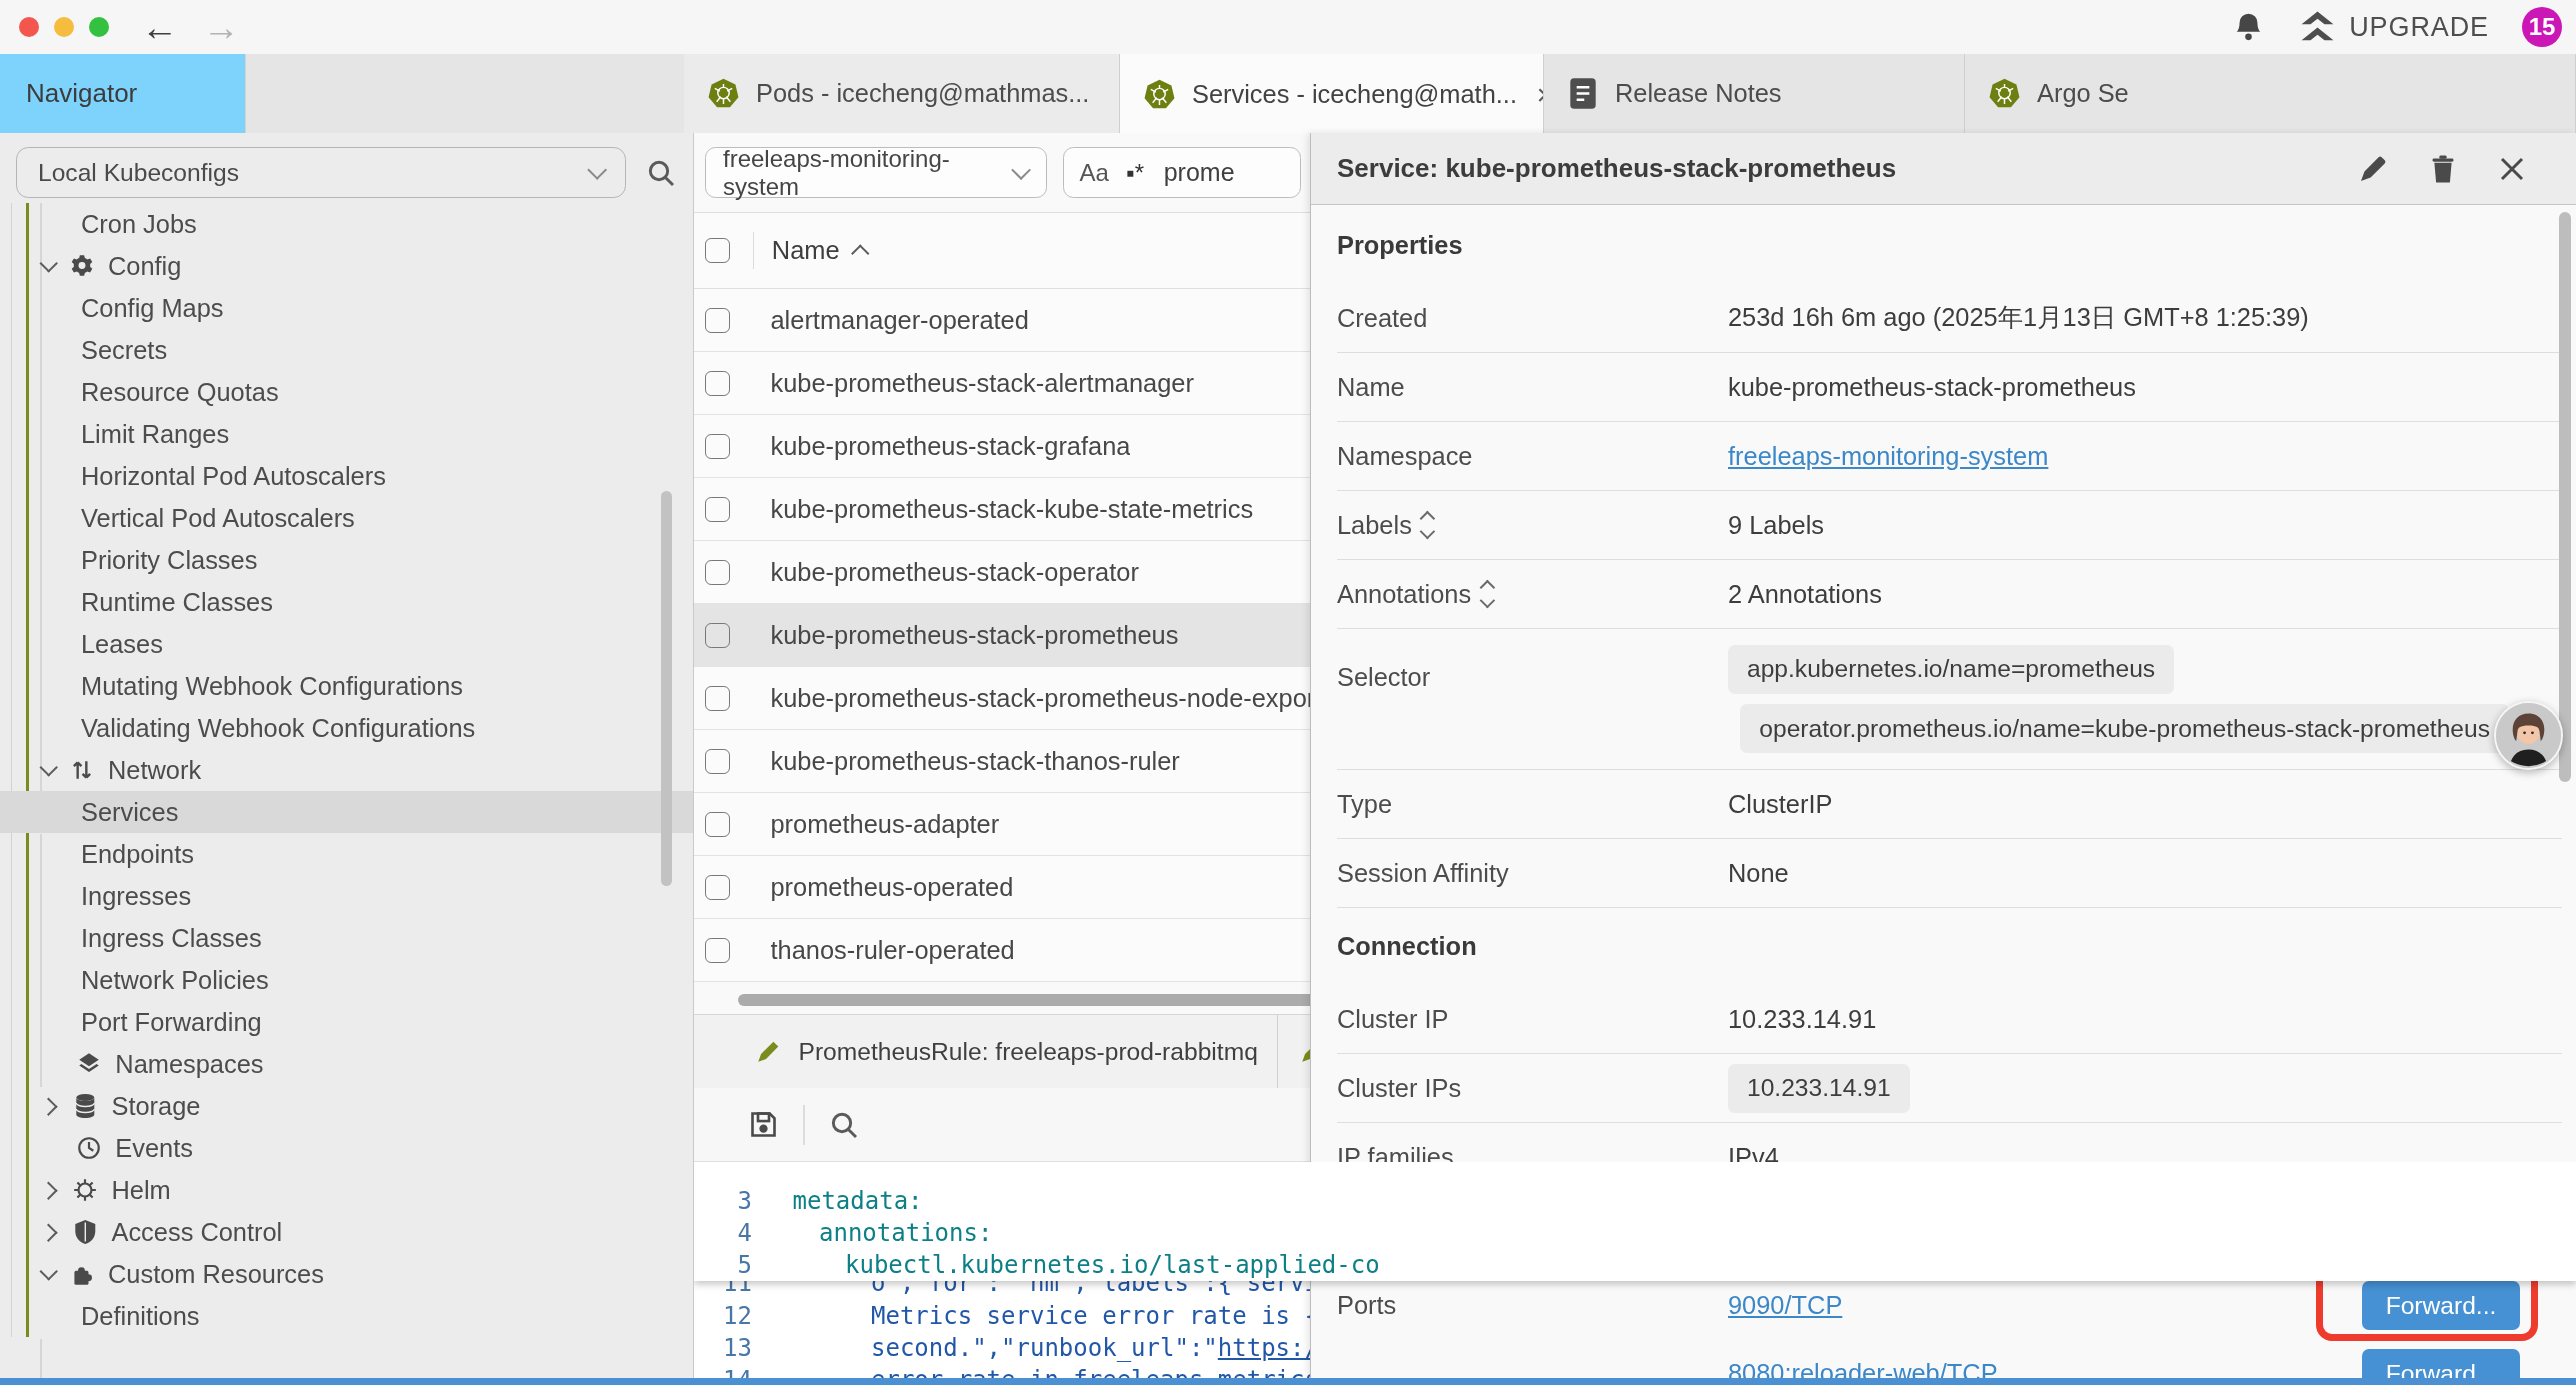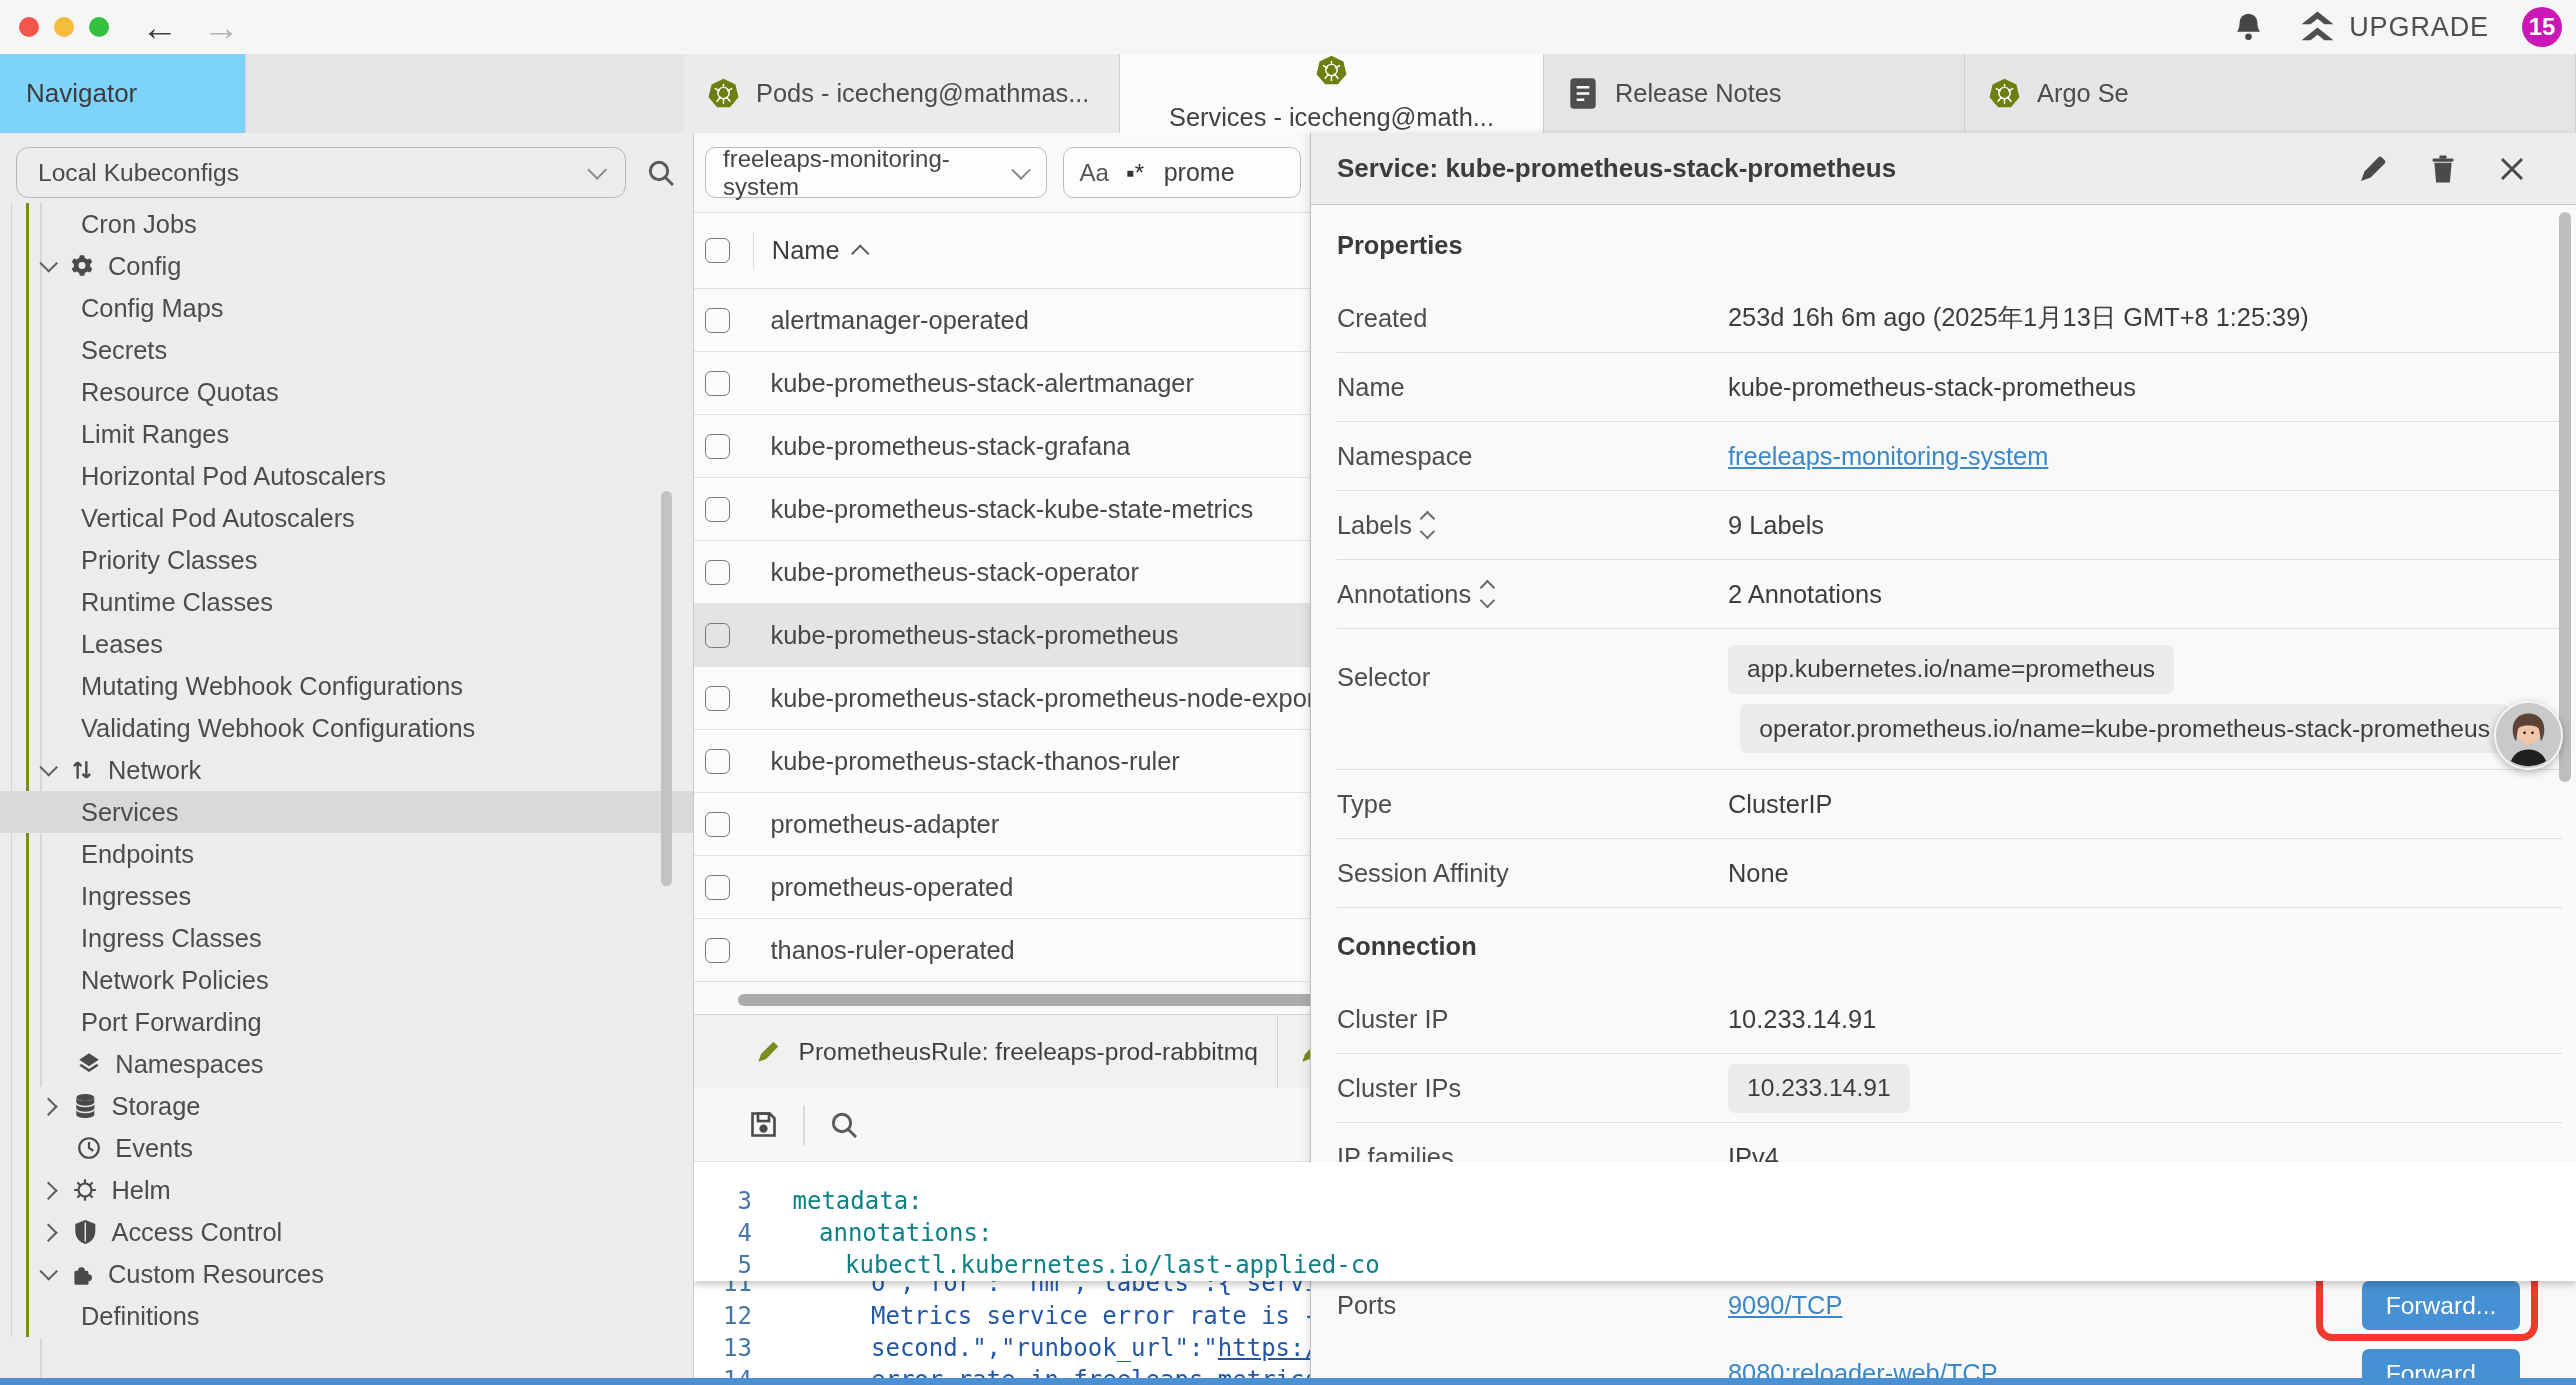--- a/index.html
+++ b/index.html
@@ -17,21 +17,21 @@
   .upgrade{display:flex;align-items:center;gap:12.3px;cursor:pointer;}
   .upgrade-label{font-size:27px;color:#4e4e4e;letter-spacing:0.9px;}
   .count-badge{width:40px;height:40px;border-radius:50%;background:#cc17b7;color:#fff;font-size:24px;font-weight:bold;display:flex;align-items:center;justify-content:center;}
 
   
   .tabstrip{position:absolute;left:0;top:54px;width:100%;height:79px;background:#e5e5e5;border-bottom:1.8px solid #c9c9c9;display:flex;}
   .nav-tab{width:246px;height:100%;background:#7dd3fc;border-right:0.9px solid #d2d2d2;display:flex;align-items:center;padding-left:26px;box-sizing:border-box;font-size:26px;color:#3c3c3c;}
   .strip-spacer{width:438px;height:100%;}
   .tab{height:100%;display:flex;align-items:center;gap:16px;padding:0 23px;box-sizing:border-box;border-right:0.9px solid #cfcfcf;font-size:25.4px;color:#4c4c4c;white-space:nowrap;overflow:hidden;}
   .tab .k8s{flex:none;}
-  .tab.active{background:#fbfbfb;margin-bottom:-1.8px;height:81px;border-right:0.9px solid #cfcfcf;color:#424242;flex-direction:column;}
+  .tab.active{background:#fbfbfb;margin-bottom:-1.8px;height:81px;border-right:0.9px solid #cfcfcf;color:#424242;}
   .tab.t-pods{width:436px;background:#ebebeb;}
   .tab.t-services{width:424px;}
   .tab.t-prom{width:430px;font-style:italic;}
   .tab.t-release{width:421px;}
   .tab.t-argo{flex:1;}
   .tab-close{margin-left:auto;font-size:30px;color:#5a5a5a;padding:0 3.5px;}
 
   
   .sidebar{position:absolute;left:0;top:133px;bottom:7px;width:693px;background:#ececec;overflow:hidden;}
   .kc-row{display:flex;align-items:center;margin:14px 16px 0 16px;gap:19px;}

